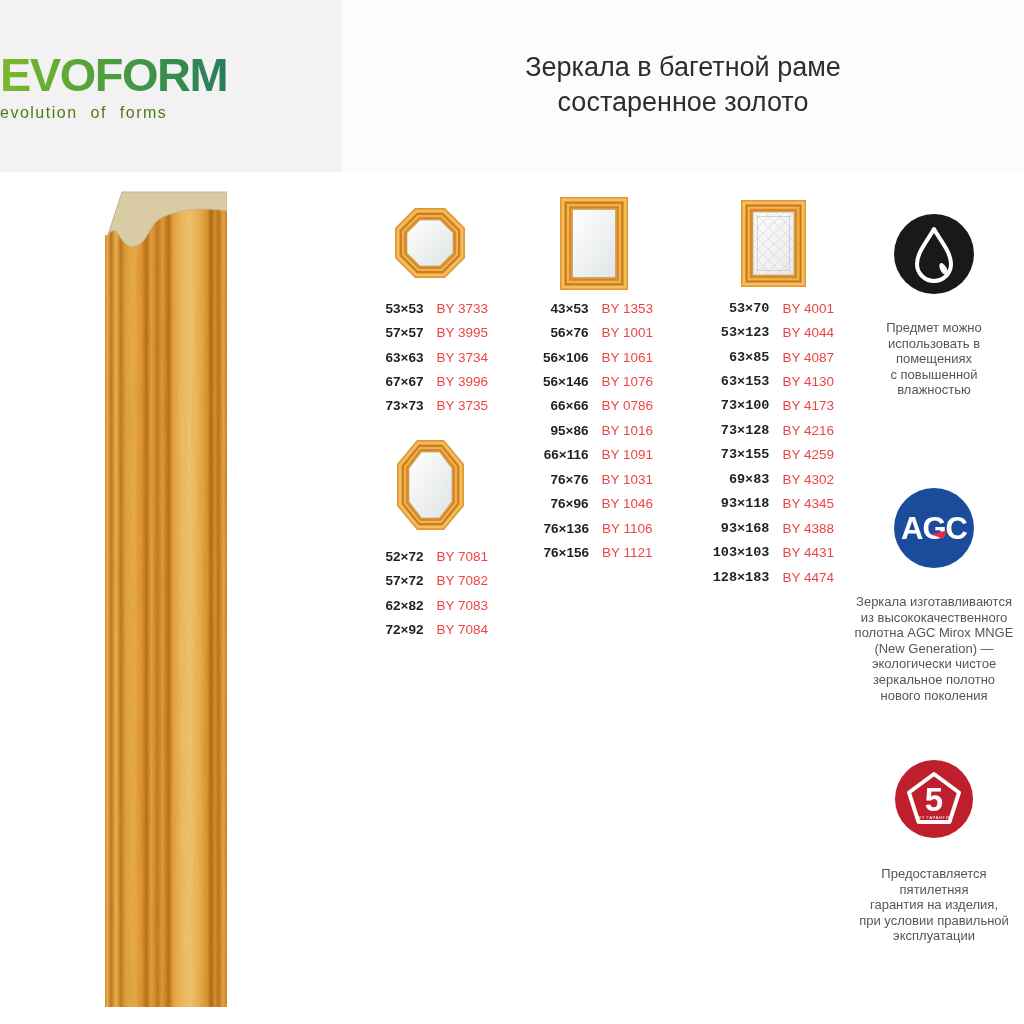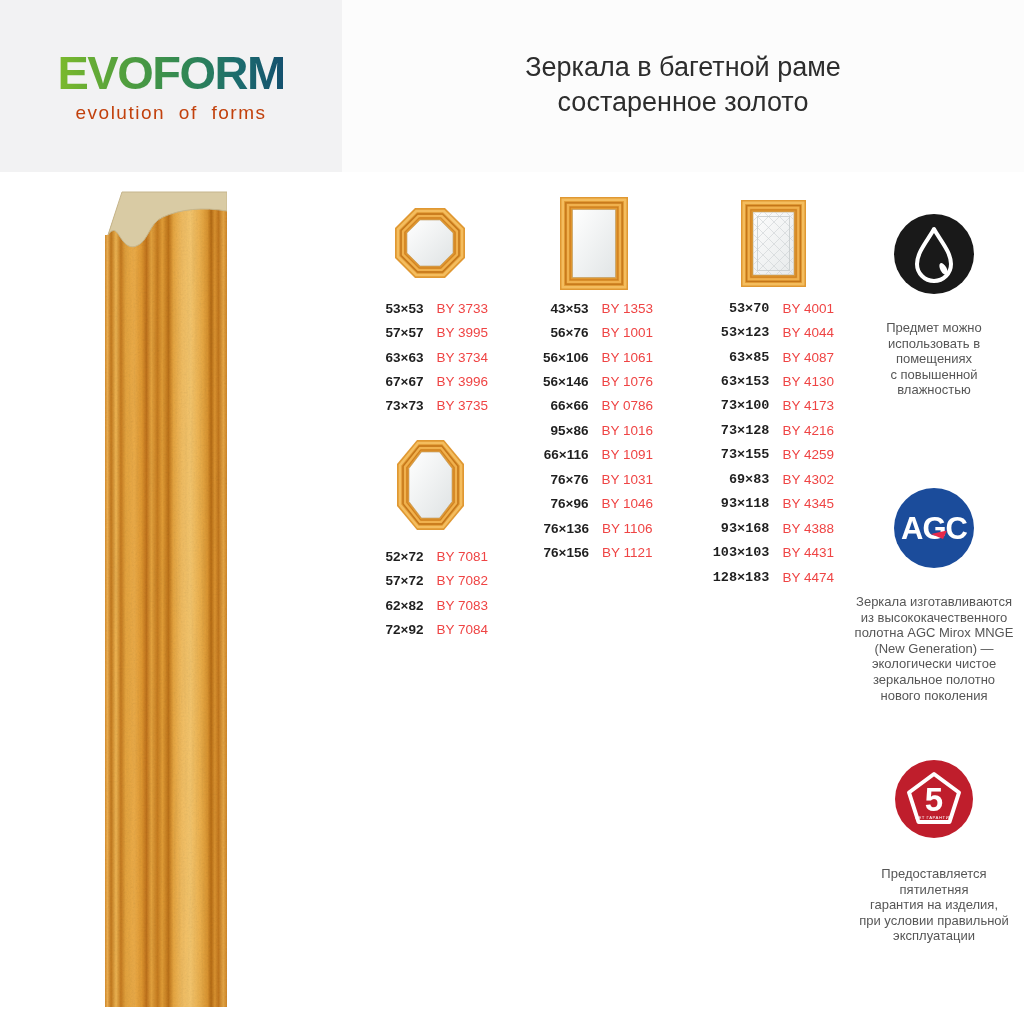--- a/index.html
+++ b/index.html
@@ -2,25 +2,25 @@
 <html><head>
 <meta charset="utf-8">
 <style>
   html,body{margin:0;padding:0;background:#fff;}
   .page{position:relative;width:1024px;height:1024px;background:#ffffff;overflow:hidden;
         font-family:"Liberation Sans","DejaVu Sans",sans-serif;}
 
   
   .header-right{position:absolute;left:342px;top:0;width:682px;height:172px;background:#fcfcfc;}
   .header-left{position:absolute;left:0;top:0;width:342px;height:172px;background:#f2f2f3;
-               display:flex;flex-direction:column;justify-content:center;align-items:center;}
+               display:flex;flex-direction:column;justify-content:center;}
   .logo{font-size:47px;font-weight:700;letter-spacing:-1.5px;line-height:1;
         background:linear-gradient(90deg,#7cba2c 0%,#4e9d3f 32%,#2f8655 58%,#1c6b6e 80%,#14506e 100%);
         -webkit-background-clip:text;background-clip:text;color:transparent;}
-  .tagline{margin-top:6px;font-size:19px;color:#c2410c;letter-spacing:1.5px;word-spacing:7px;}
+  .tagline{margin-top:6px;font-size:16px;color:#4d7c0f;letter-spacing:1.5px;word-spacing:7px;}
   .title{position:absolute;left:342px;top:50px;width:682px;text-align:center;
          font-size:27px;line-height:35px;color:#2d2d2d;}
 
   
   .molding{position:absolute;left:105px;top:185px;width:122px;height:822px;}
   .gold{position:absolute;left:0;top:20px;right:0;bottom:0;
     background:linear-gradient(90deg,
       #d98f2e 0%,#f0b152 2%,#c57a1c 5%,#f2b854 9%,#c87c1e 13%,
       #e8a63f 17%,#efae49 24%,#e39930 30%,#c2731a 34%,#e8a53e 38%,
       #c97d1e 43%,#e6a037 47%,#bf7317 52%,#e9a740 56%,#f4bf62 63%,

